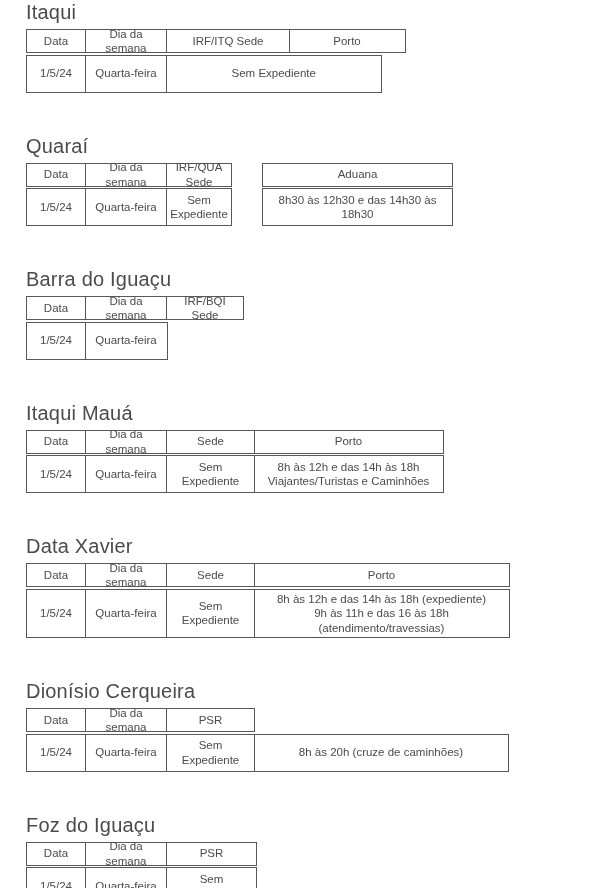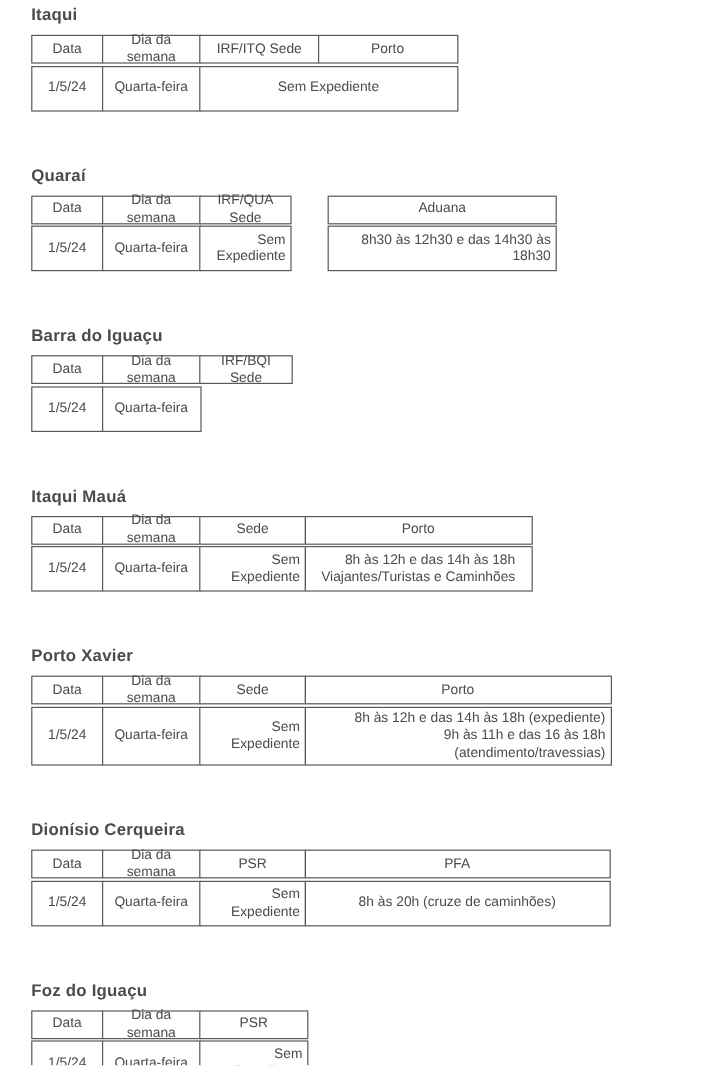--- a/index.html
+++ b/index.html
@@ -8,23 +8,23 @@
     position:relative;
     width:600px; height:888px;
     overflow:hidden;
     background:#ffffff;
     padding:4px 0 0 26px;
     font-family:"Liberation Sans", sans-serif;
     color:#4b4b4d;
   }
   .sec { margin-bottom:45px; }
   .sec-title {
-    font-size:14px;
+    font-size:20px;
     line-height:16px;
-    font-weight:700;
+    font-weight:400;
     letter-spacing:0.2px;
     color:#4b4b4d;
     margin-bottom:9px;
   }
   .tbl { display:block; }
   .row { display:flex; }
   .row + .row { margin-top:1.5px; }
   .cell {
     border:1.5px solid #58585a;
     display:flex;
@@ -33,25 +33,25 @@
     text-align:center;
     font-size:11.5px;
     line-height:14.5px;
     padding:2px 4px;
     white-space:pre-line;
     color:#4b4b4d;
     background:#ffffff;
   }
   .cell + .cell { margin-left:-1.5px; }
   .hrow .cell { height:24px; }
-  .drow .cell { min-height:38px;text-align:right; }
+  .drow .cell { min-height:38px; }
   .c1 { width:60px; }
   .c2 { width:83px; }
-  .t1 .c3 { width:100px; }  .t1 .c4 { width:117px; }  .t1 .cm { width:215.5px; }
-  .t2 .c3 { width:77px; }   .t2 .c4 { width:191px;margin-left:30px; }
+  .t1 .c3 { width:124px; }  .t1 .c4 { width:117px; }  .t1 .cm { width:215.5px; }
+  .t2 .c3 { width:66px; }   .t2 .c4 { width:191px;margin-left:30px; }
   .t3 .c3 { width:78px; }
   .t4 .c3 { width:89px; }   .t4 .c4 { width:190px; }
   .t5 .c3 { width:89px; }   .t5 .c4 { width:256px; }
   .t6 .c3 { width:89px; }   .t6 .c4 { width:255px; }
   .t7 .c3 { width:91px; }
 </style>
 </head>
 <body>
 
 <div class="page">
@@ -119,21 +119,21 @@
         <div class="cell c1">1/5/24</div>
         <div class="cell c2">Quarta-feira</div>
         <div class="cell c3">Sem Expediente</div>
         <div class="cell c4">8h às 12h e das 14h às 18h
 Viajantes/Turistas e Caminhões</div>
       </div>
     </div>
   </div>
 
   <div class="sec t5">
-    <div class="sec-title">Porto Xavier</div>
+    <div class="sec-title">Data Xavier</div>
     <div class="tbl">
       <div class="row hrow">
         <div class="cell c1">Data</div>
         <div class="cell c2">Dia da semana</div>
         <div class="cell c3">Sede</div>
         <div class="cell c4">Porto</div>
       </div>
       <div class="row drow">
         <div class="cell c1">1/5/24</div>
         <div class="cell c2">Quarta-feira</div>
@@ -144,21 +144,20 @@
     </div>
   </div>
 
   <div class="sec t6">
     <div class="sec-title">Dionísio Cerqueira</div>
     <div class="tbl">
       <div class="row hrow">
         <div class="cell c1">Data</div>
         <div class="cell c2">Dia da semana</div>
         <div class="cell c3">PSR</div>
-        <div class="cell c4">PFA</div>
       </div>
       <div class="row drow">
         <div class="cell c1">1/5/24</div>
         <div class="cell c2">Quarta-feira</div>
         <div class="cell c3">Sem Expediente</div>
         <div class="cell c4">8h às 20h (cruze de caminhões)</div>
       </div>
     </div>
   </div>
 

